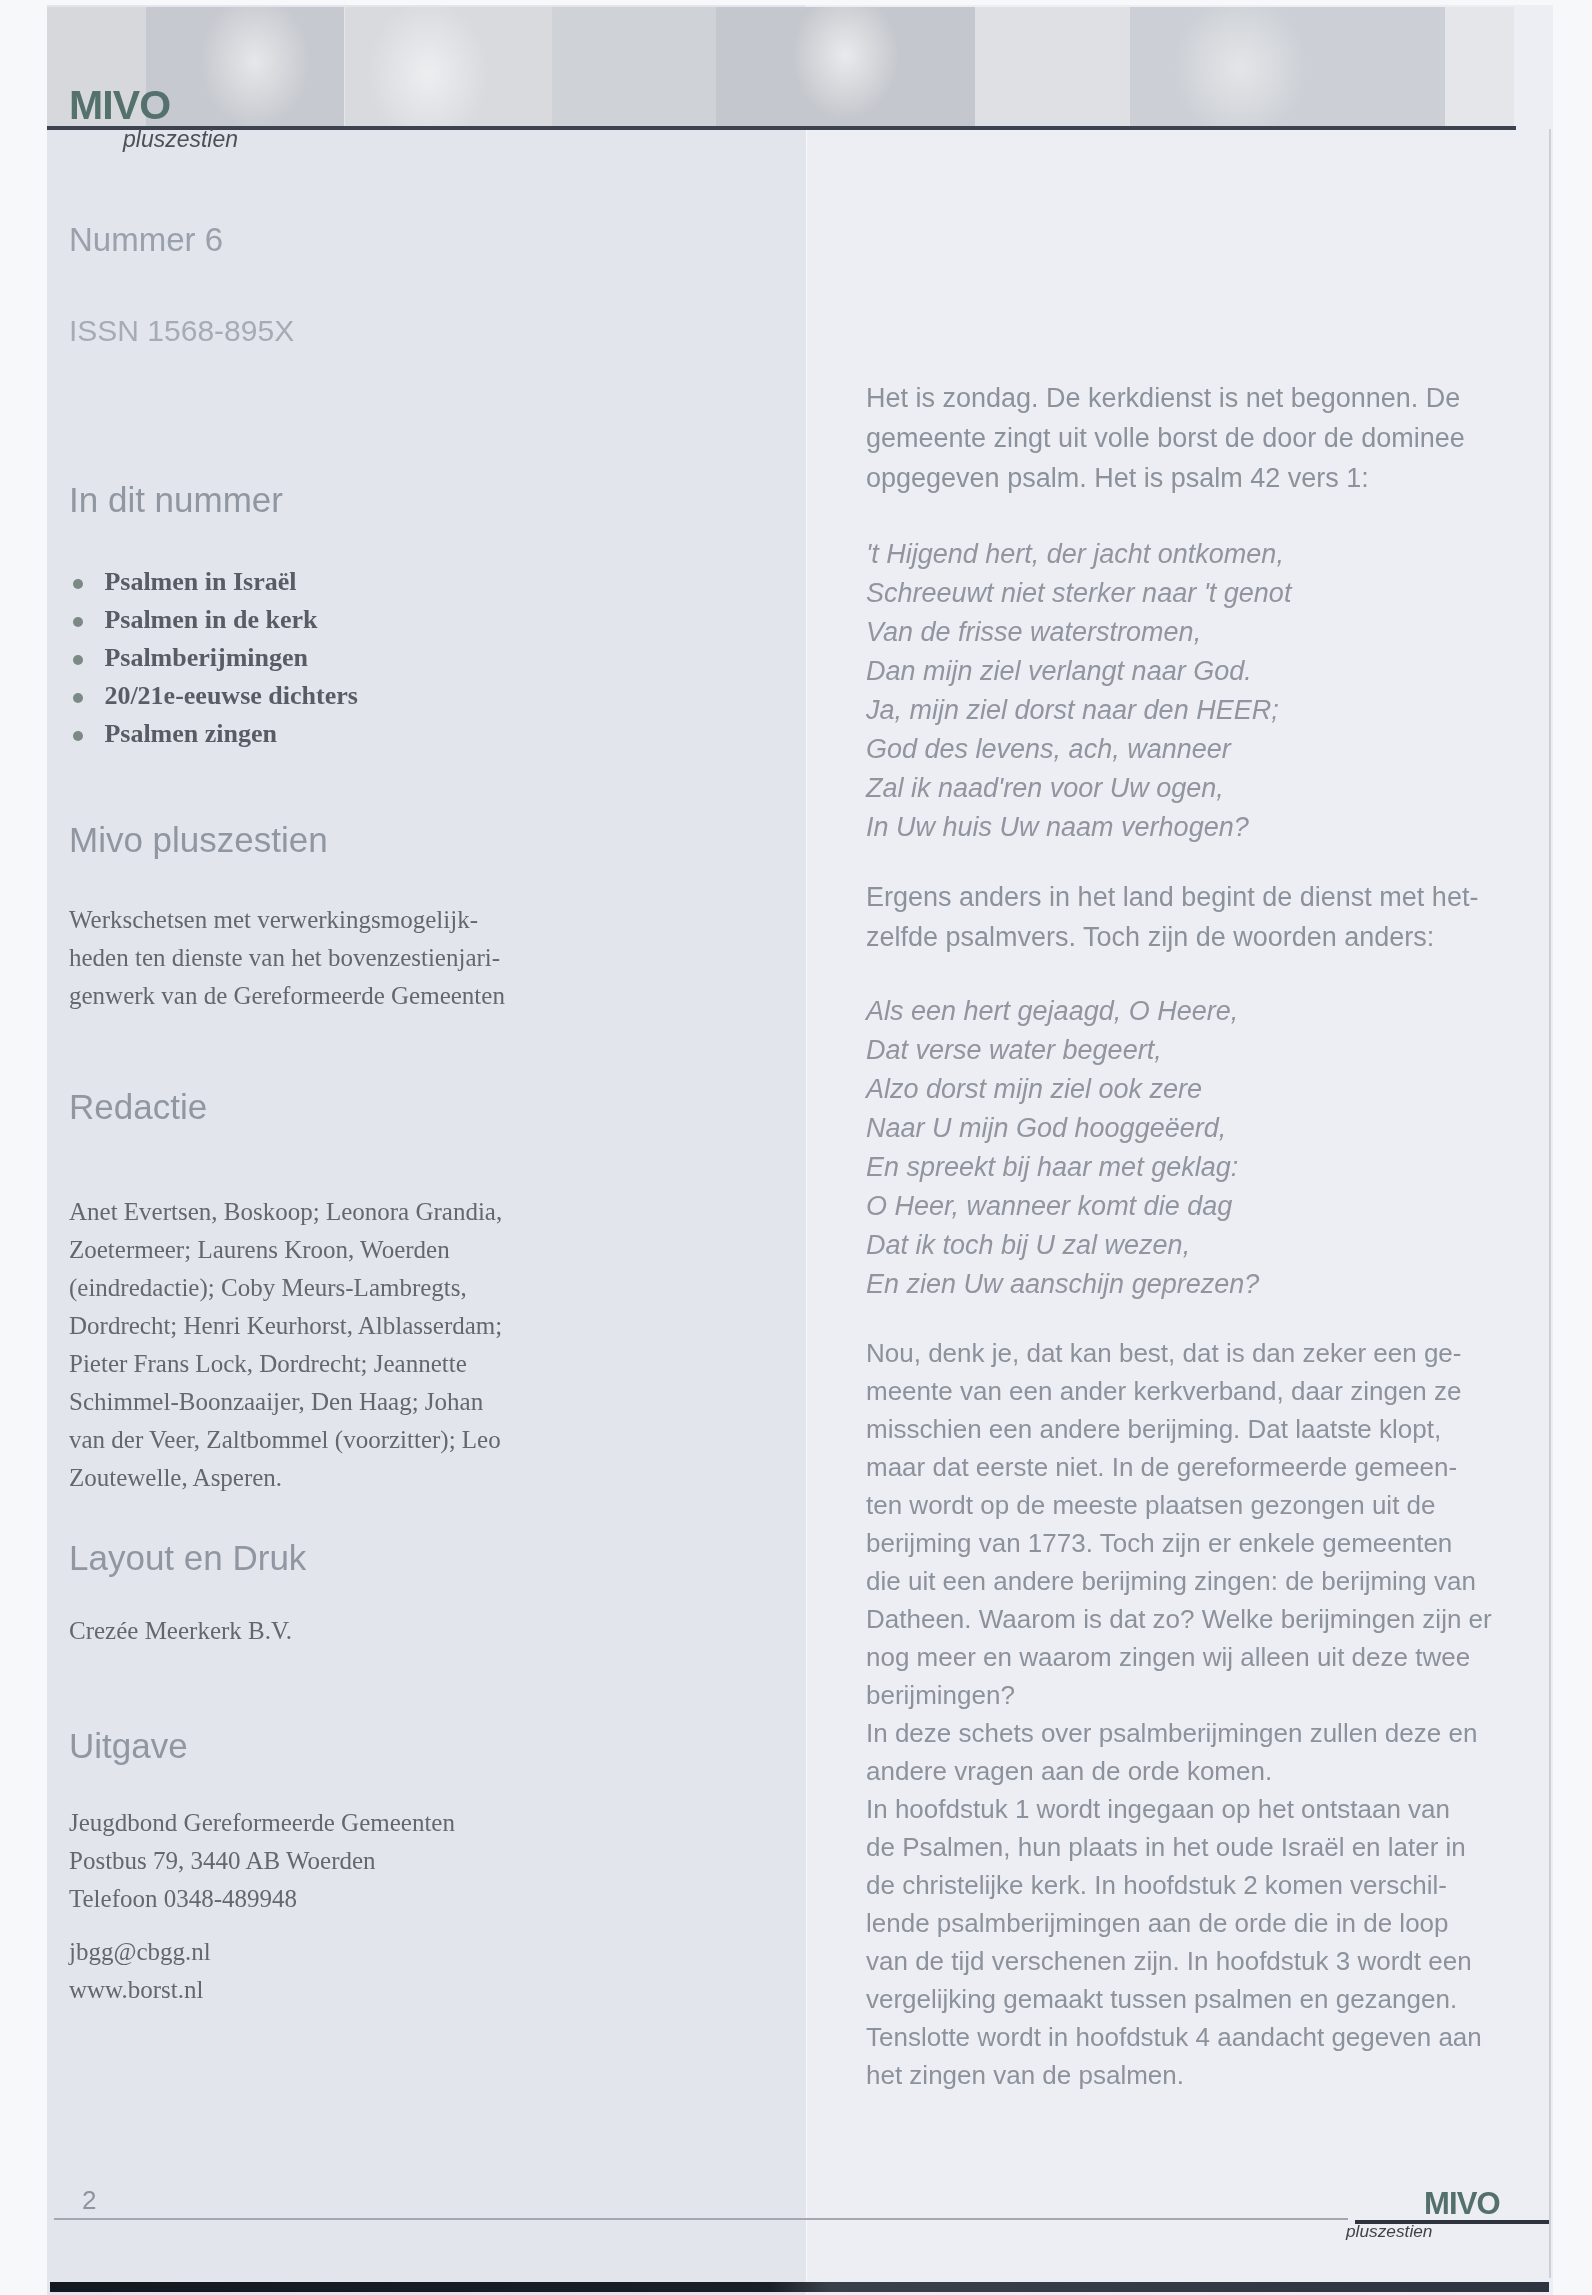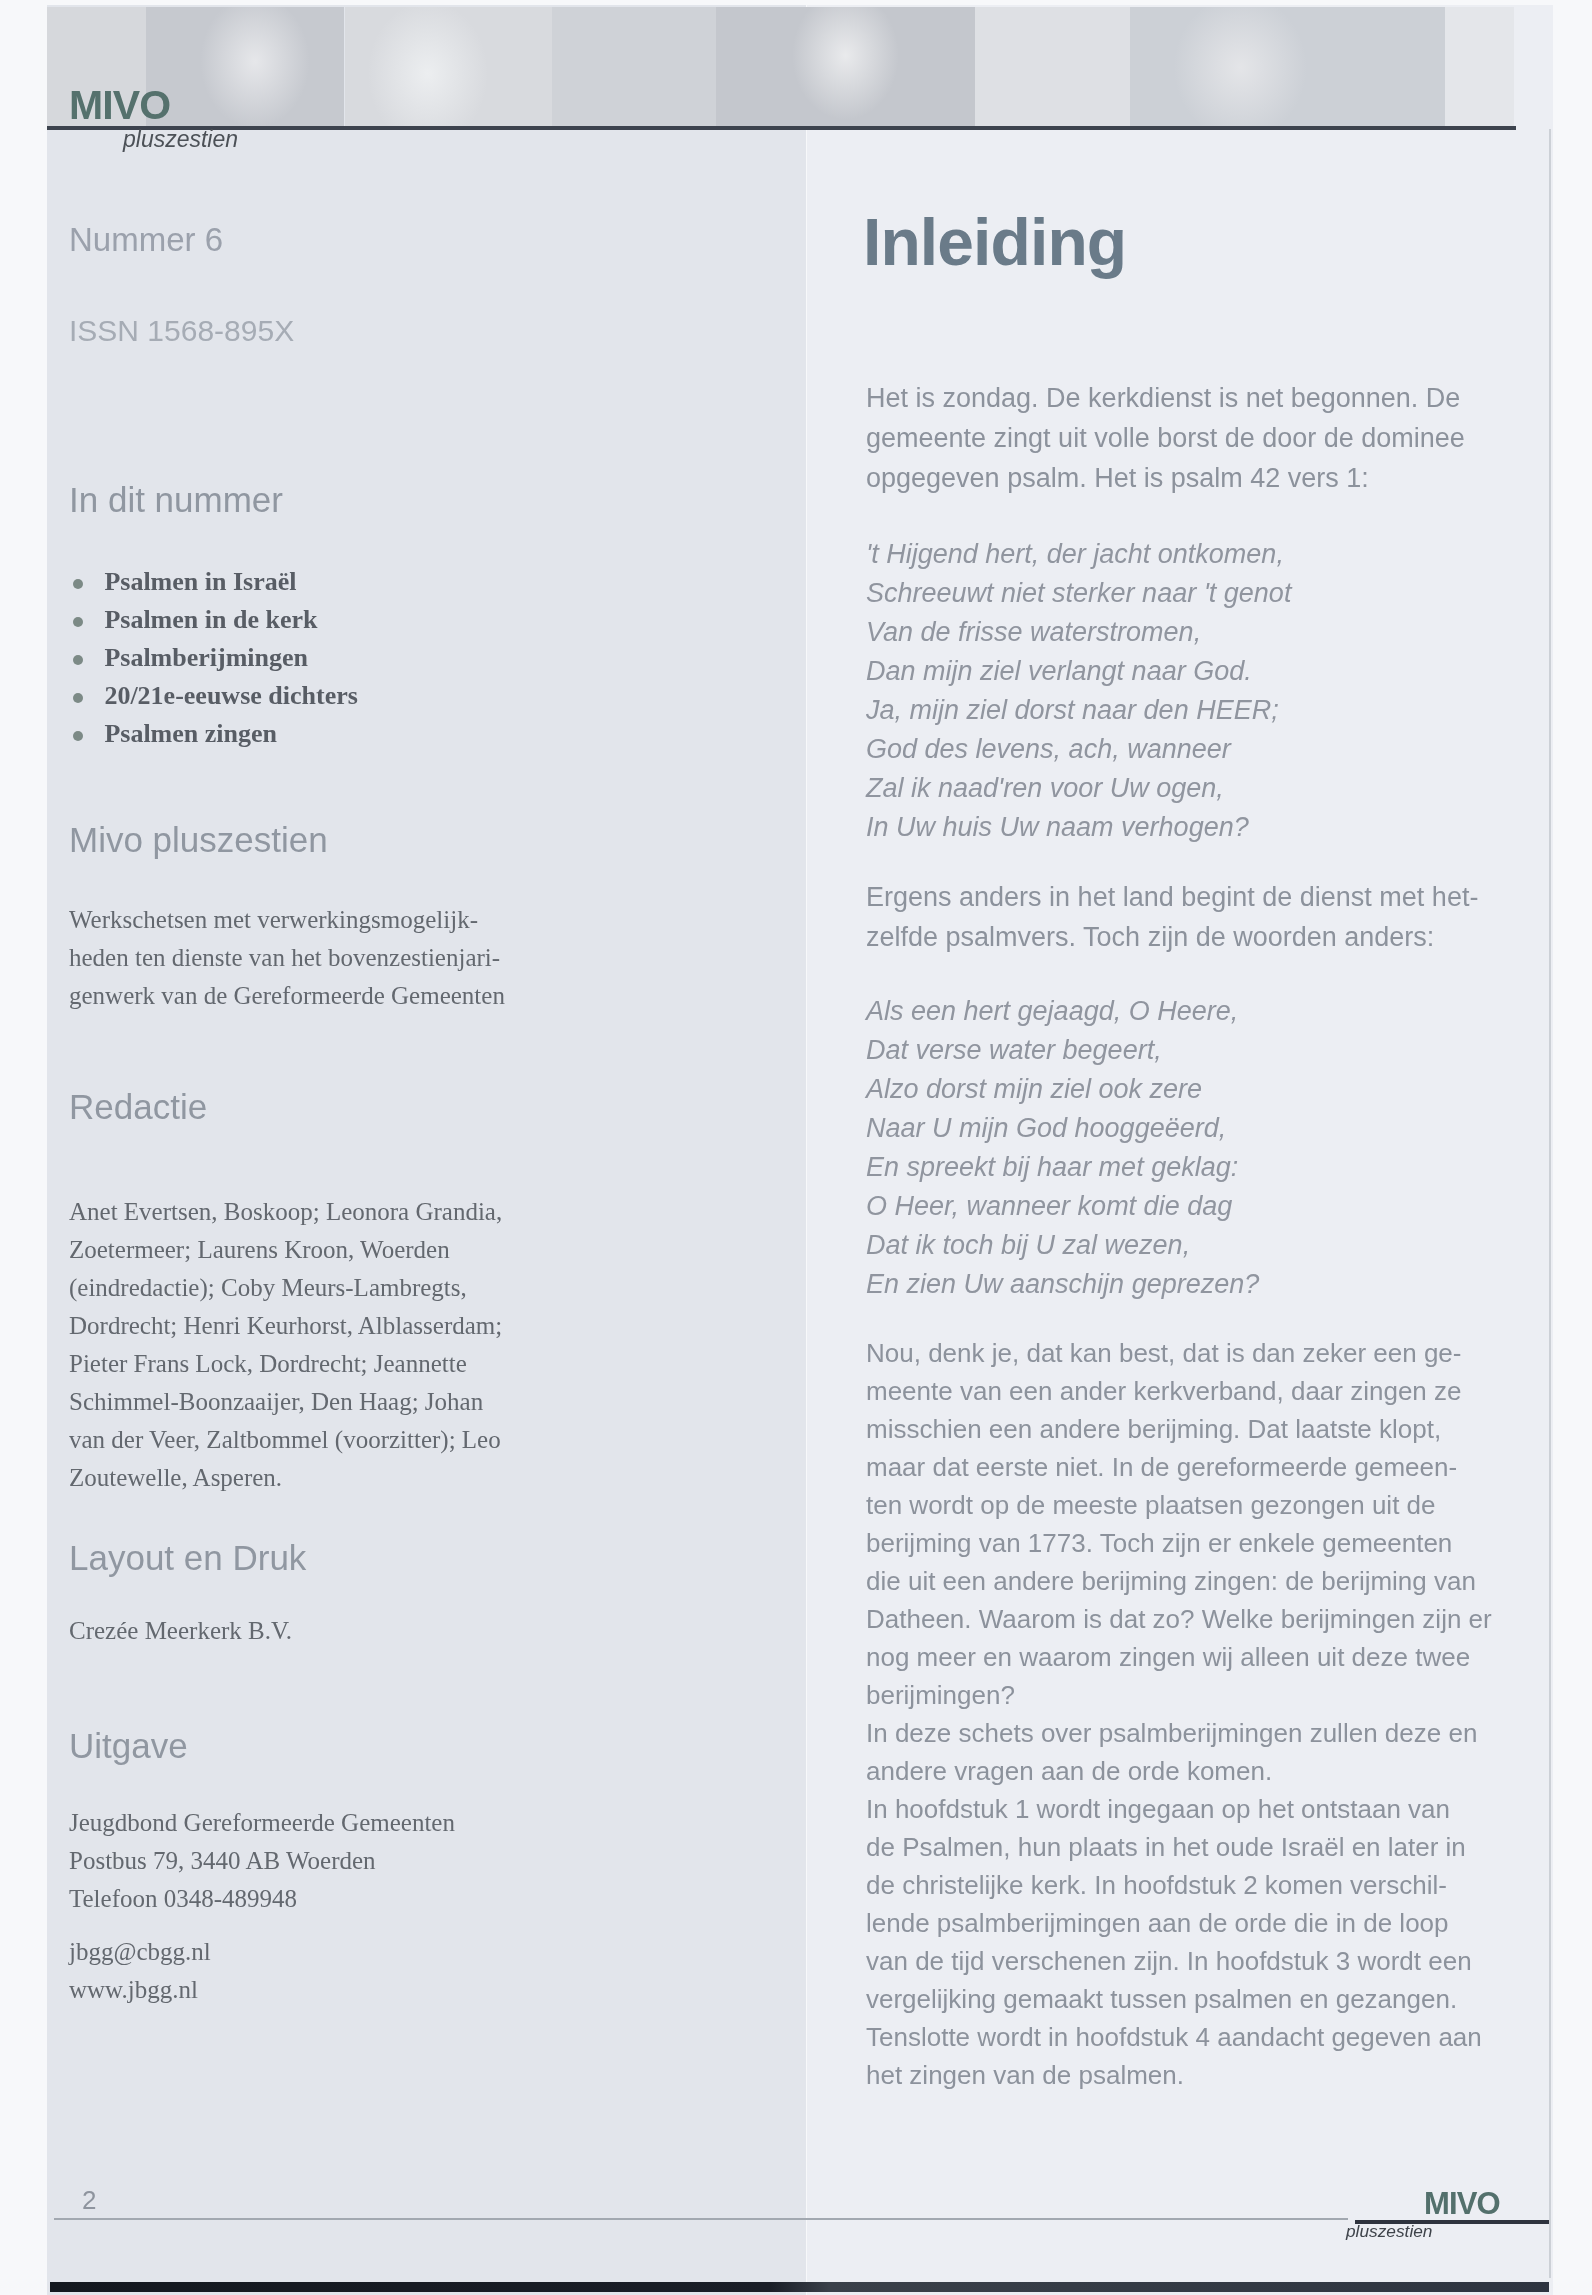--- a/index.html
+++ b/index.html
@@ -142,25 +142,24 @@
 Zoutewelle, Asperen.</div>
 
   <div class="sec-h h-layout">Layout en Druk</div>
   <div class="serif-p p-layout">Crezée Meerkerk B.V.</div>
 
   <div class="sec-h h-uitgave">Uitgave</div>
   <div class="serif-p p-uitgave lines">Jeugdbond Gereformeerde Gemeenten
 Postbus 79, 3440 AB Woerden
 Telefoon 0348-489948</div>
   <div class="serif-p p-contact lines">jbgg@cbgg.nl
-www.jbgg.nl</div>
+www.borst.nl</div>
 
   <div class="pageno">2</div>
 
-  <div class="title">Inleiding</div>
   <div class="sans-p p-intro lines">Het is zondag. De kerkdienst is net begonnen. De
 gemeente zingt uit volle borst de door de dominee
 opgegeven psalm. Het is psalm 42 vers 1:</div>
   <div class="verse v1 lines">'t Hijgend hert, der jacht ontkomen,
 Schreeuwt niet sterker naar 't genot
 Van de frisse waterstromen,
 Dan mijn ziel verlangt naar God.
 Ja, mijn ziel dorst naar den HEER;
 God des levens, ach, wanneer
 Zal ik naad'ren voor Uw ogen,

